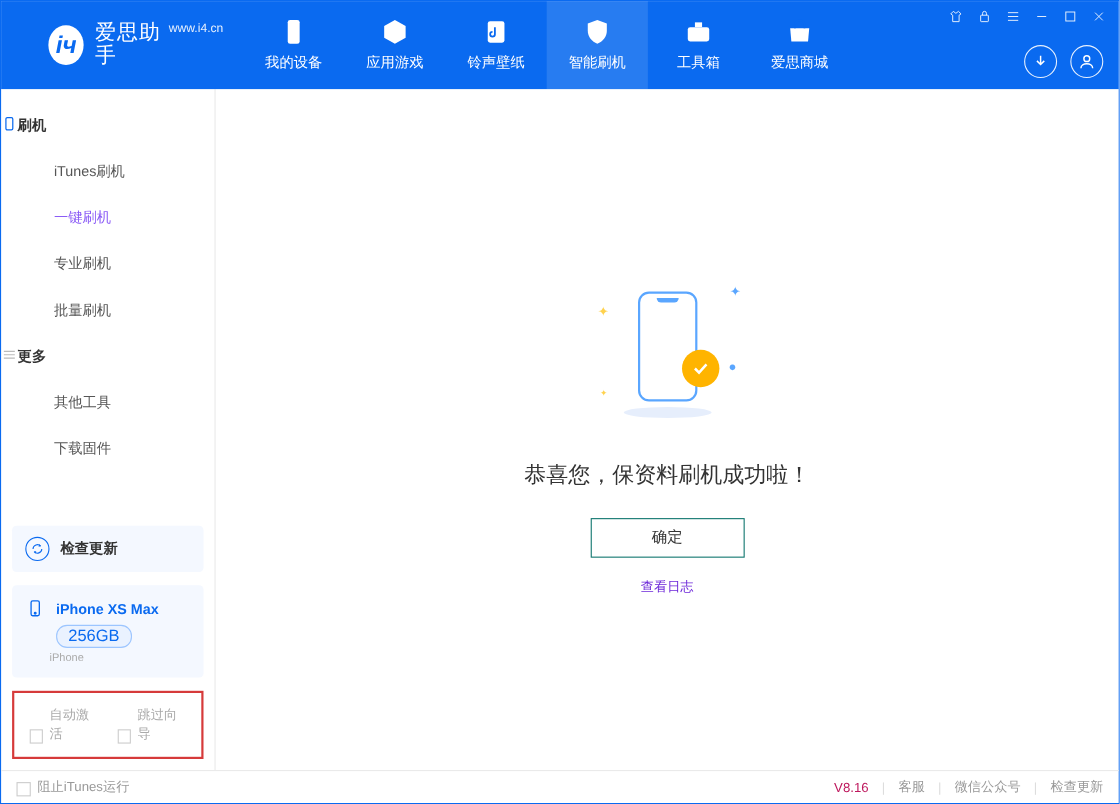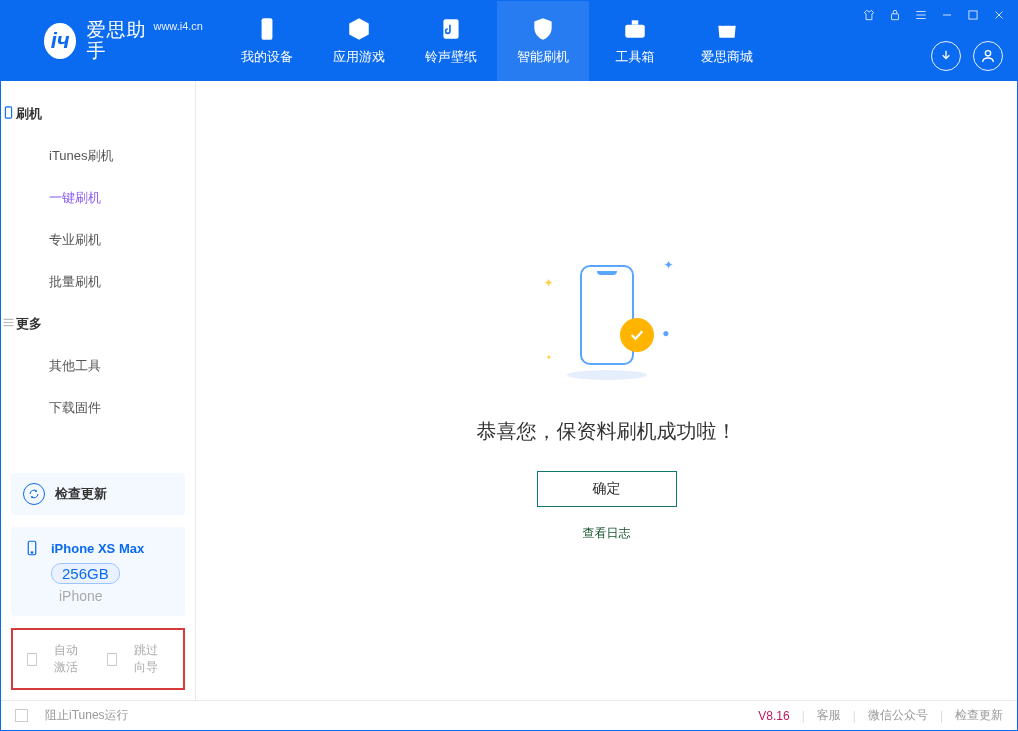--- a/index.html
+++ b/index.html
@@ -36,41 +36,41 @@
 .side-card { margin: 8px 10px; background: #f4f8ff; border-radius: 4px; padding: 10px 12px; display: flex; align-items: center; gap: 10px; }
 .side-card .cicon { width: 22px; height: 22px; border: 1.5px solid #0a6af0; border-radius: 50%; display: flex; align-items: center; justify-content: center; }
 .side-card .cicon svg { width: 12px; height: 12px; fill: #0a6af0; }
 .mode-card-text { color: #333; font-weight: 700; }
 .device-card { margin: 4px 10px 12px; background: #f4f8ff; border-radius: 4px; padding: 12px 12px; }
 .device-card .drow { display: flex; align-items: center; gap: 10px; }
 .device-card .dicon { width: 18px; height: 18px; }
 .device-card .dicon svg { width: 18px; height: 18px; fill: none; stroke: #0a6af0; stroke-width: 1.6; }
 .device-name { color: #0a6af0; font-weight: 700; }
 .storage-badge { display: inline-block; margin: 6px 0 4px 28px; font-size: 15px; color: #0a6af0; border: 1px solid #9cc5ff; border-radius: 10px; padding: 1px 10px; background: #eaf2ff; }
-.device-sub { margin-left: 36px; font-size: 14px; color: #aaa; }
+.device-sub { margin-left: 22px; font-size: 10px; color: #aaa; }
 .checkbox-row { display: flex; gap: 18px; padding: 12px 14px; border: 2px solid #d63a3a; margin: 0 10px 10px; }
-.chk { display: flex; align-items: center; gap: 17px; color: #aaa; font-size: 12px; cursor: pointer; }
+.chk { display: flex; align-items: flex-end; gap: 6px; color: #aaa; font-size: 12px; cursor: pointer; }
 .chk .box { width: 13px; height: 13px; border: 1px solid #ccc; }
 
 .content { flex: 1; display: flex; flex-direction: column; align-items: center; justify-content: center; }
 .illus { position: relative; width: 150px; height: 150px; display: flex; align-items: center; justify-content: center; }
 .phone { width: 54px; height: 100px; border: 2.5px solid #5aa6ff; border-radius: 10px; background: #fff; position: relative; }
 .phone::before { content:""; position:absolute; top:4px; left:50%; transform:translateX(-50%); width:20px; height:4px; background:#5aa6ff; border-radius:0 0 4px 4px; }
 .phone-shadow { position: absolute; bottom: 10px; left: 50%; transform: translateX(-50%); width: 80px; height: 10px; background: #e6eefc; border-radius: 50%; }
 .check-badge { position: absolute; right: 28px; bottom: 38px; width: 34px; height: 34px; background: #ffb400; border-radius: 50%; display: flex; align-items: center; justify-content: center; }
 .check-badge svg { width: 18px; height: 18px; stroke: #fff; stroke-width: 3; fill: none; }
 .sparkle { position: absolute; font-size: 12px; color: #ffd24d; }
 .sparkle.s1 { left: 12px; top: 36px; }
 .sparkle.s2 { right: 8px; top: 18px; color:#5aa6ff;}
 .sparkle.s3 { left: 14px; bottom: 28px; font-size:8px; }
 .sparkle.s4 { right: 12px; bottom: 50px; color:#5aa6ff;}
 
 .success-text { margin-top: 28px; font-size: 20px; color: #333; }
 .ok-btn { margin-top: 26px; width: 140px; height: 36px; border: 1px solid #0f766e; background: #fff; cursor: pointer; font-size: 14px; color: #333; }
-.view-log { margin-top: 18px; font-size: 12px; color: #14532d; cursor: pointer; }
+.view-log { margin-top: 18px; font-size: 12px; color: #6d28d9; cursor: pointer; }
 
 .footer { height: 30px; border-top: 1px solid #eaeaea; display: flex; align-items: center; padding: 12px 14px; font-size: 12px; color: #999; }
 .footer .chk { color: #999; }
 .footer-right { margin-left: auto; display: flex; align-items: center; gap: 12px; }
 .footer-right .sep { color: #ddd; }
 .ver { color: #be185d; }
 .footer-link { cursor: pointer; }
 </style>
 </head>
 <body>

